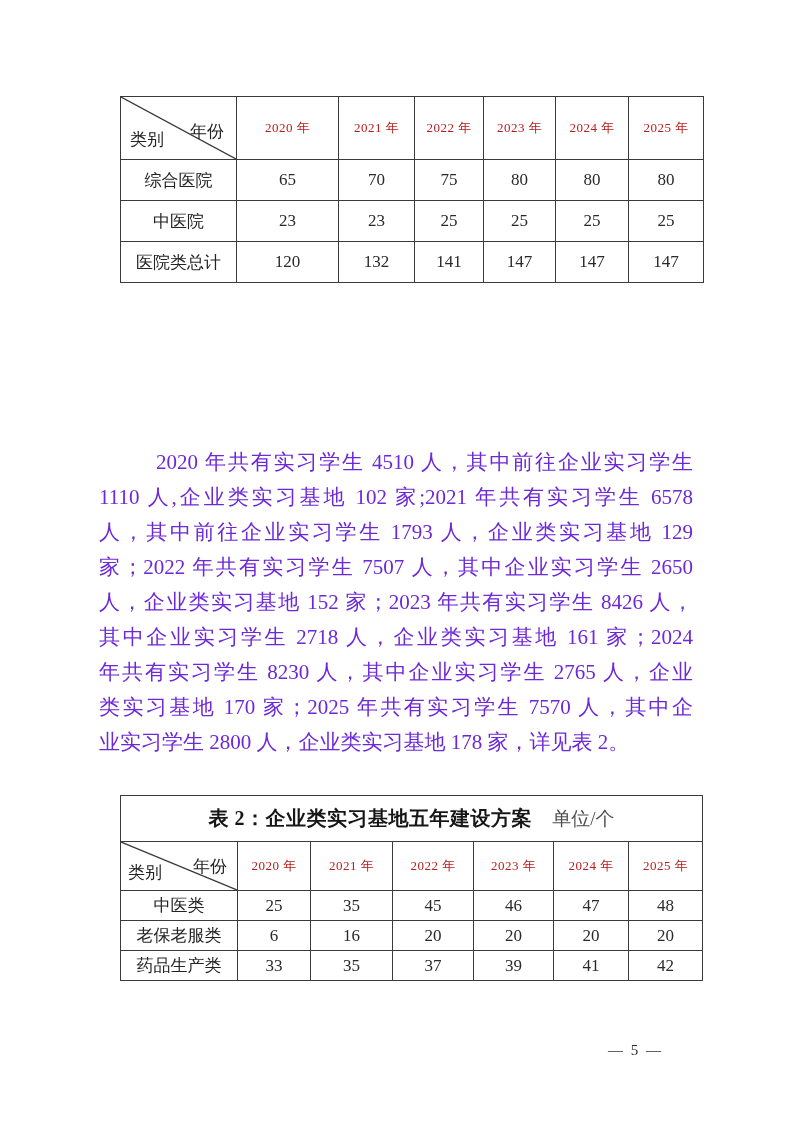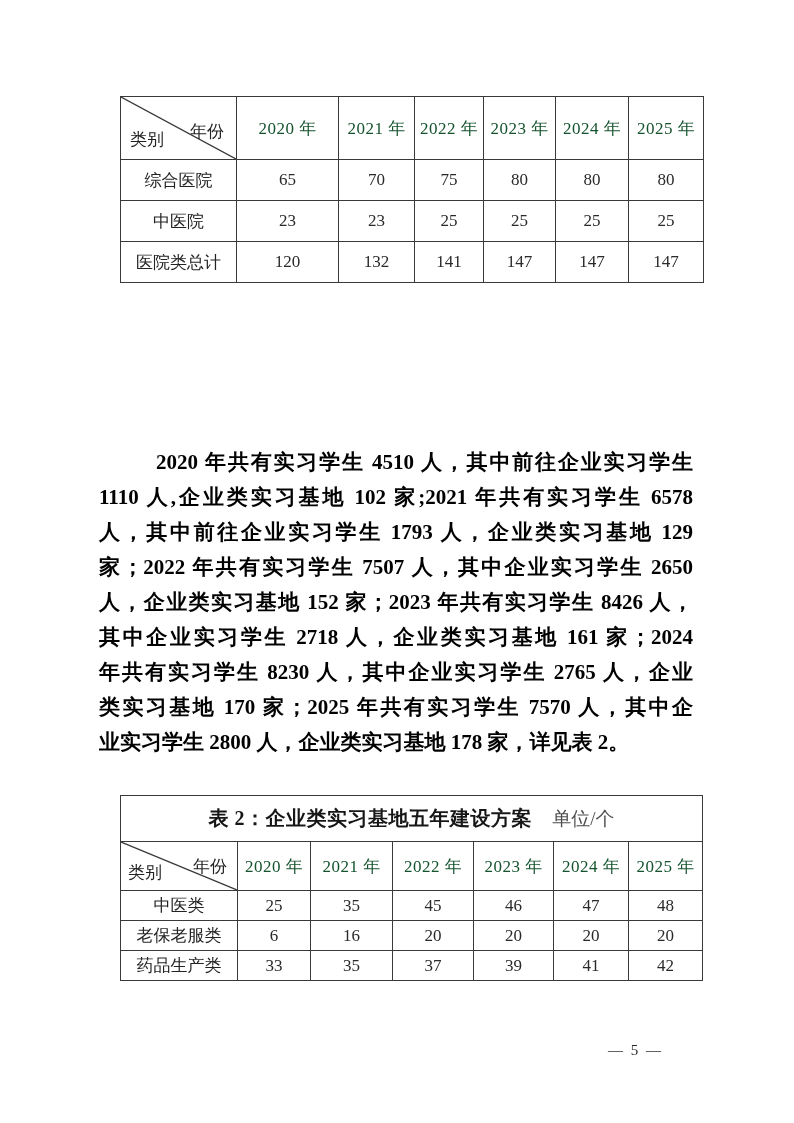--- a/index.html
+++ b/index.html
@@ -37,21 +37,21 @@
   
   tr.title-row td { text-align: center; }
   #table1 tr.title-row { height: 66px; }
   #table2 tr.title-row { height: 46px; }
   .tbl-title { font-weight: bold; font-size: 20px; color: #161616; letter-spacing: 0.5px; }
   .tbl-unit  { font-size: 19px; color: #4c4c4c; margin-left: 16px; }
 
   
   #table1 tr.header-row { height: 63px; }
   #table2 tr.header-row { height: 49px; }
-  th.year-th { font-size: 17px; color: #14532d; letter-spacing: 0.5px; }
+  th.year-th { font-size: 13px; color: #b91c1c; letter-spacing: 0.5px; }
 
   
   th.corner { position: relative; }
   th.corner .diag { position: absolute; left: 0; top: 0; width: 100%; height: 100%; display: block; }
   th.corner .c-cat,
   th.corner .c-year { position: absolute; font-size: 17px; color: #222222; }
   #table1 th.corner .c-cat  { left: 9px;  bottom: 8px; }
   #table1 th.corner .c-year { right: 12px; top: 23px; }
   #table2 th.corner .c-cat  { left: 7px;  bottom: 6px; }
   #table2 th.corner .c-year { right: 10px; top: 13px; }
@@ -74,23 +74,22 @@
     font-size: 22px;
     color: #141414;
     padding-left: 50px;
     line-height: 32px;
     margin-bottom: 2px;
     letter-spacing: 0.5px;
   }
   .pline {
     font-size: 21px;
     line-height: 35px;
-    color: #000000;
+    color: #6d28d9;
     white-space: nowrap;
-    font-weight: bold;
   }
   .pline.stretch {
     white-space: normal;
     text-align: justify;
     text-align-last: justify;
   }
   .pline.indent { text-indent: 57px; }
 
   
   .page-number {

